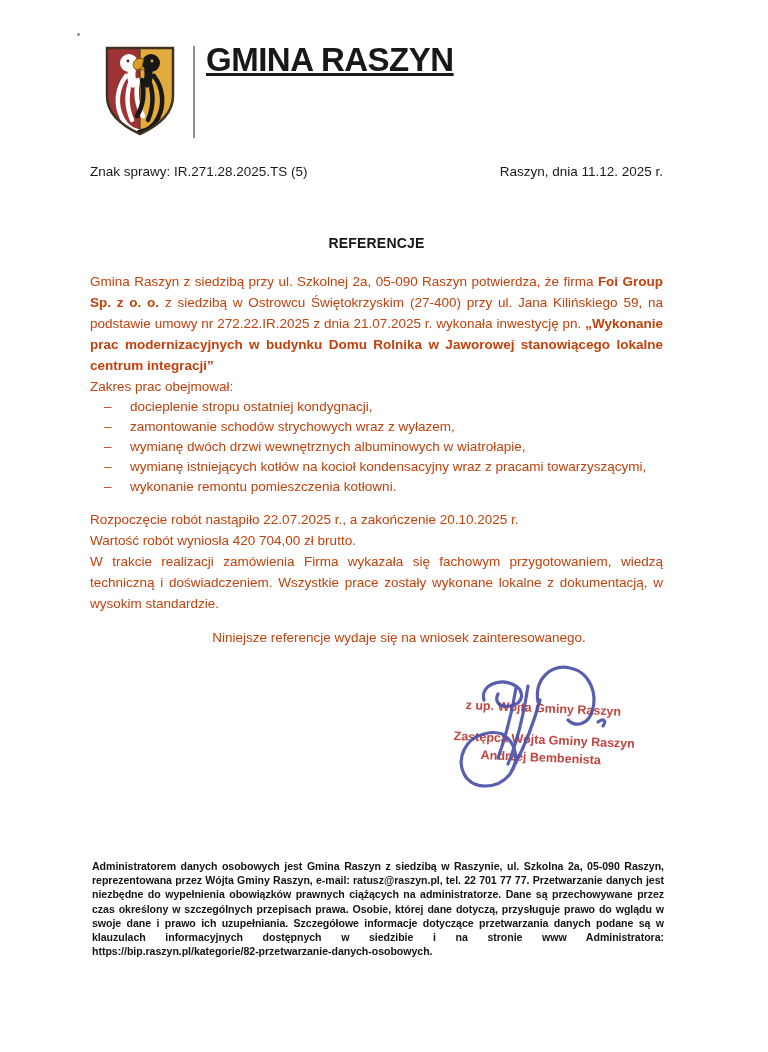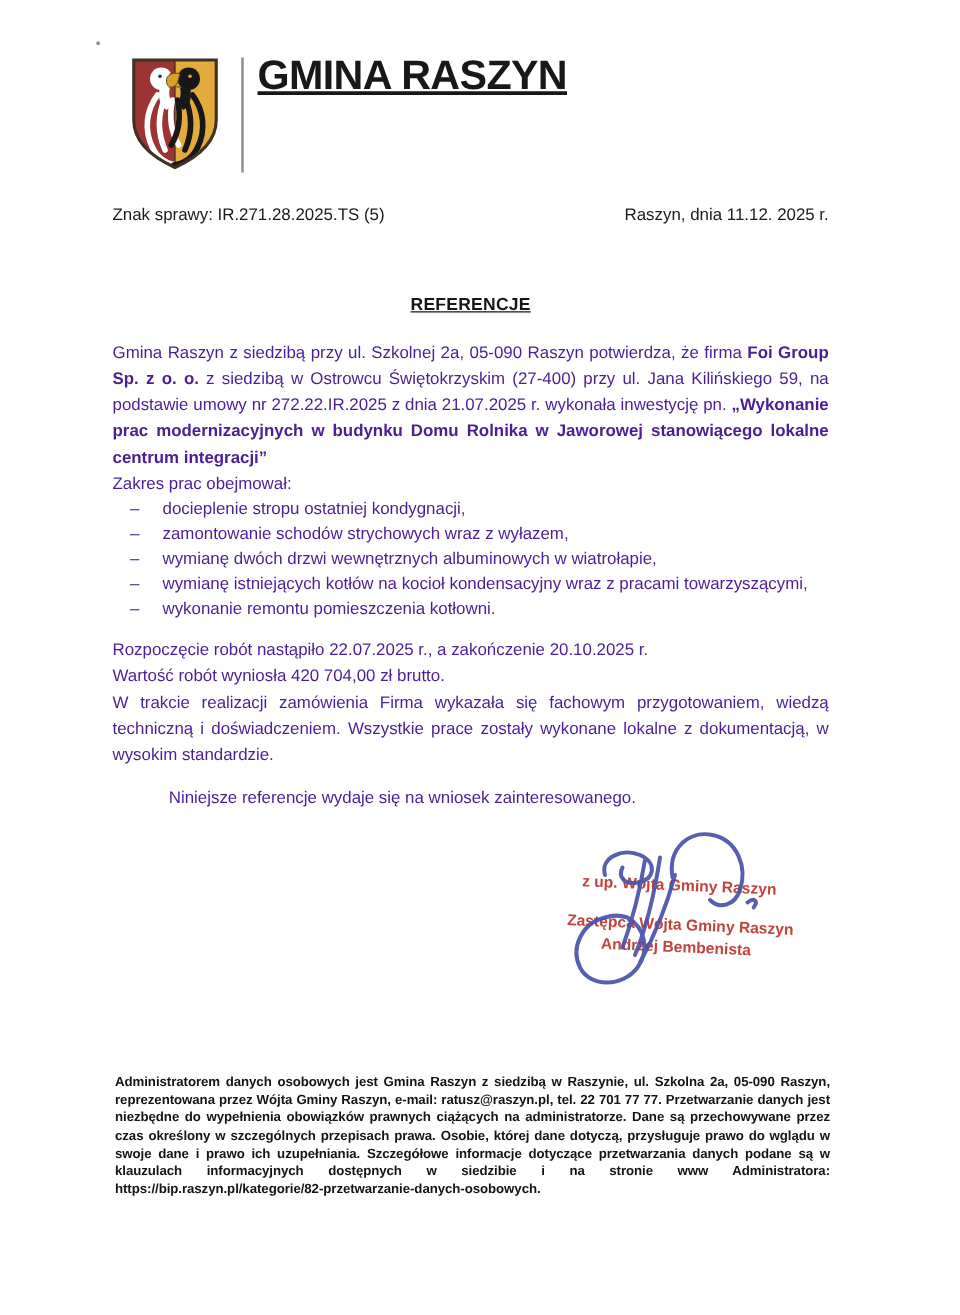--- a/index.html
+++ b/index.html
@@ -11,32 +11,32 @@
   .artifact-dot{position:absolute;left:77px;top:33px;width:3px;height:3px;border-radius:50%;background:#8d8d8d;}
   .logo{position:absolute;left:101px;top:44px;width:78px;height:94px;}
   .header-divider{position:absolute;left:193px;top:46px;width:2px;height:92px;background:#8f8f8f;}
   .header-text{position:absolute;left:206px;top:43px;width:480px;}
   .org-name{font-size:33px;line-height:34px;font-weight:700;letter-spacing:-0.5px;color:#181818;margin:0;text-decoration:underline;}
   .addr-line{font-size:13px;line-height:18.5px;font-weight:700;color:#222;}
   .addr-block{margin-top:5px;}
   
   .meta-row{position:absolute;left:90px;top:164px;width:573px;display:flex;justify-content:space-between;font-size:13.5px;color:#1a1a1a;}
   
-  .doc-title{position:absolute;left:90px;top:235px;width:573px;text-align:center;font-size:14px;font-weight:700;letter-spacing:0.2px;color:#161616;text-decoration:underline;}
+  .doc-title{position:absolute;left:90px;top:235px;width:573px;text-align:center;font-size:14px;font-weight:700;letter-spacing:0.2px;color:#161616;}
   
-  .body-col{position:absolute;left:90px;top:271px;width:573px;font-size:13.5px;line-height:21px;color:#4c1d95;}
+  .body-col{position:absolute;left:90px;top:271px;width:573px;font-size:13.5px;line-height:21px;color:#c2410c;}
   .para-justify{text-align:justify;margin:0;}
   .bold{font-weight:700;}
   .scope-heading{margin:0;}
   .scope-list{margin:0;padding:0;list-style:none;}
   .scope-item{display:flex;line-height:20px;}
   .scope-item .dash{width:26px;padding-left:14px;flex:none;}
   .p2{margin-top:12px;}
   .p2 div{line-height:21px;}
-  .closing-line{margin-top:13px;text-indent:45px;}
+  .closing-line{margin-top:13px;text-indent:45px;text-align:center;}
   
   .signature-area{position:absolute;left:448px;top:658px;width:225px;height:140px;}
   .stamp-line{position:absolute;white-space:nowrap;font-size:12.5px;font-weight:700;transform:rotate(2.5deg);transform-origin:left top;}
   .stamp-1{left:18px;top:40px;}
   .stamp-2{left:6px;top:71px;}
   .stamp-3{left:33px;top:90px;}
   .ink-svg{position:absolute;left:2px;top:2px;}
   
   .footer-gdpr{position:absolute;left:92px;top:859px;width:572px;font-size:10.6px;line-height:14.2px;font-weight:700;text-align:justify;color:#141414;letter-spacing:-0.05px;}
 </style>

